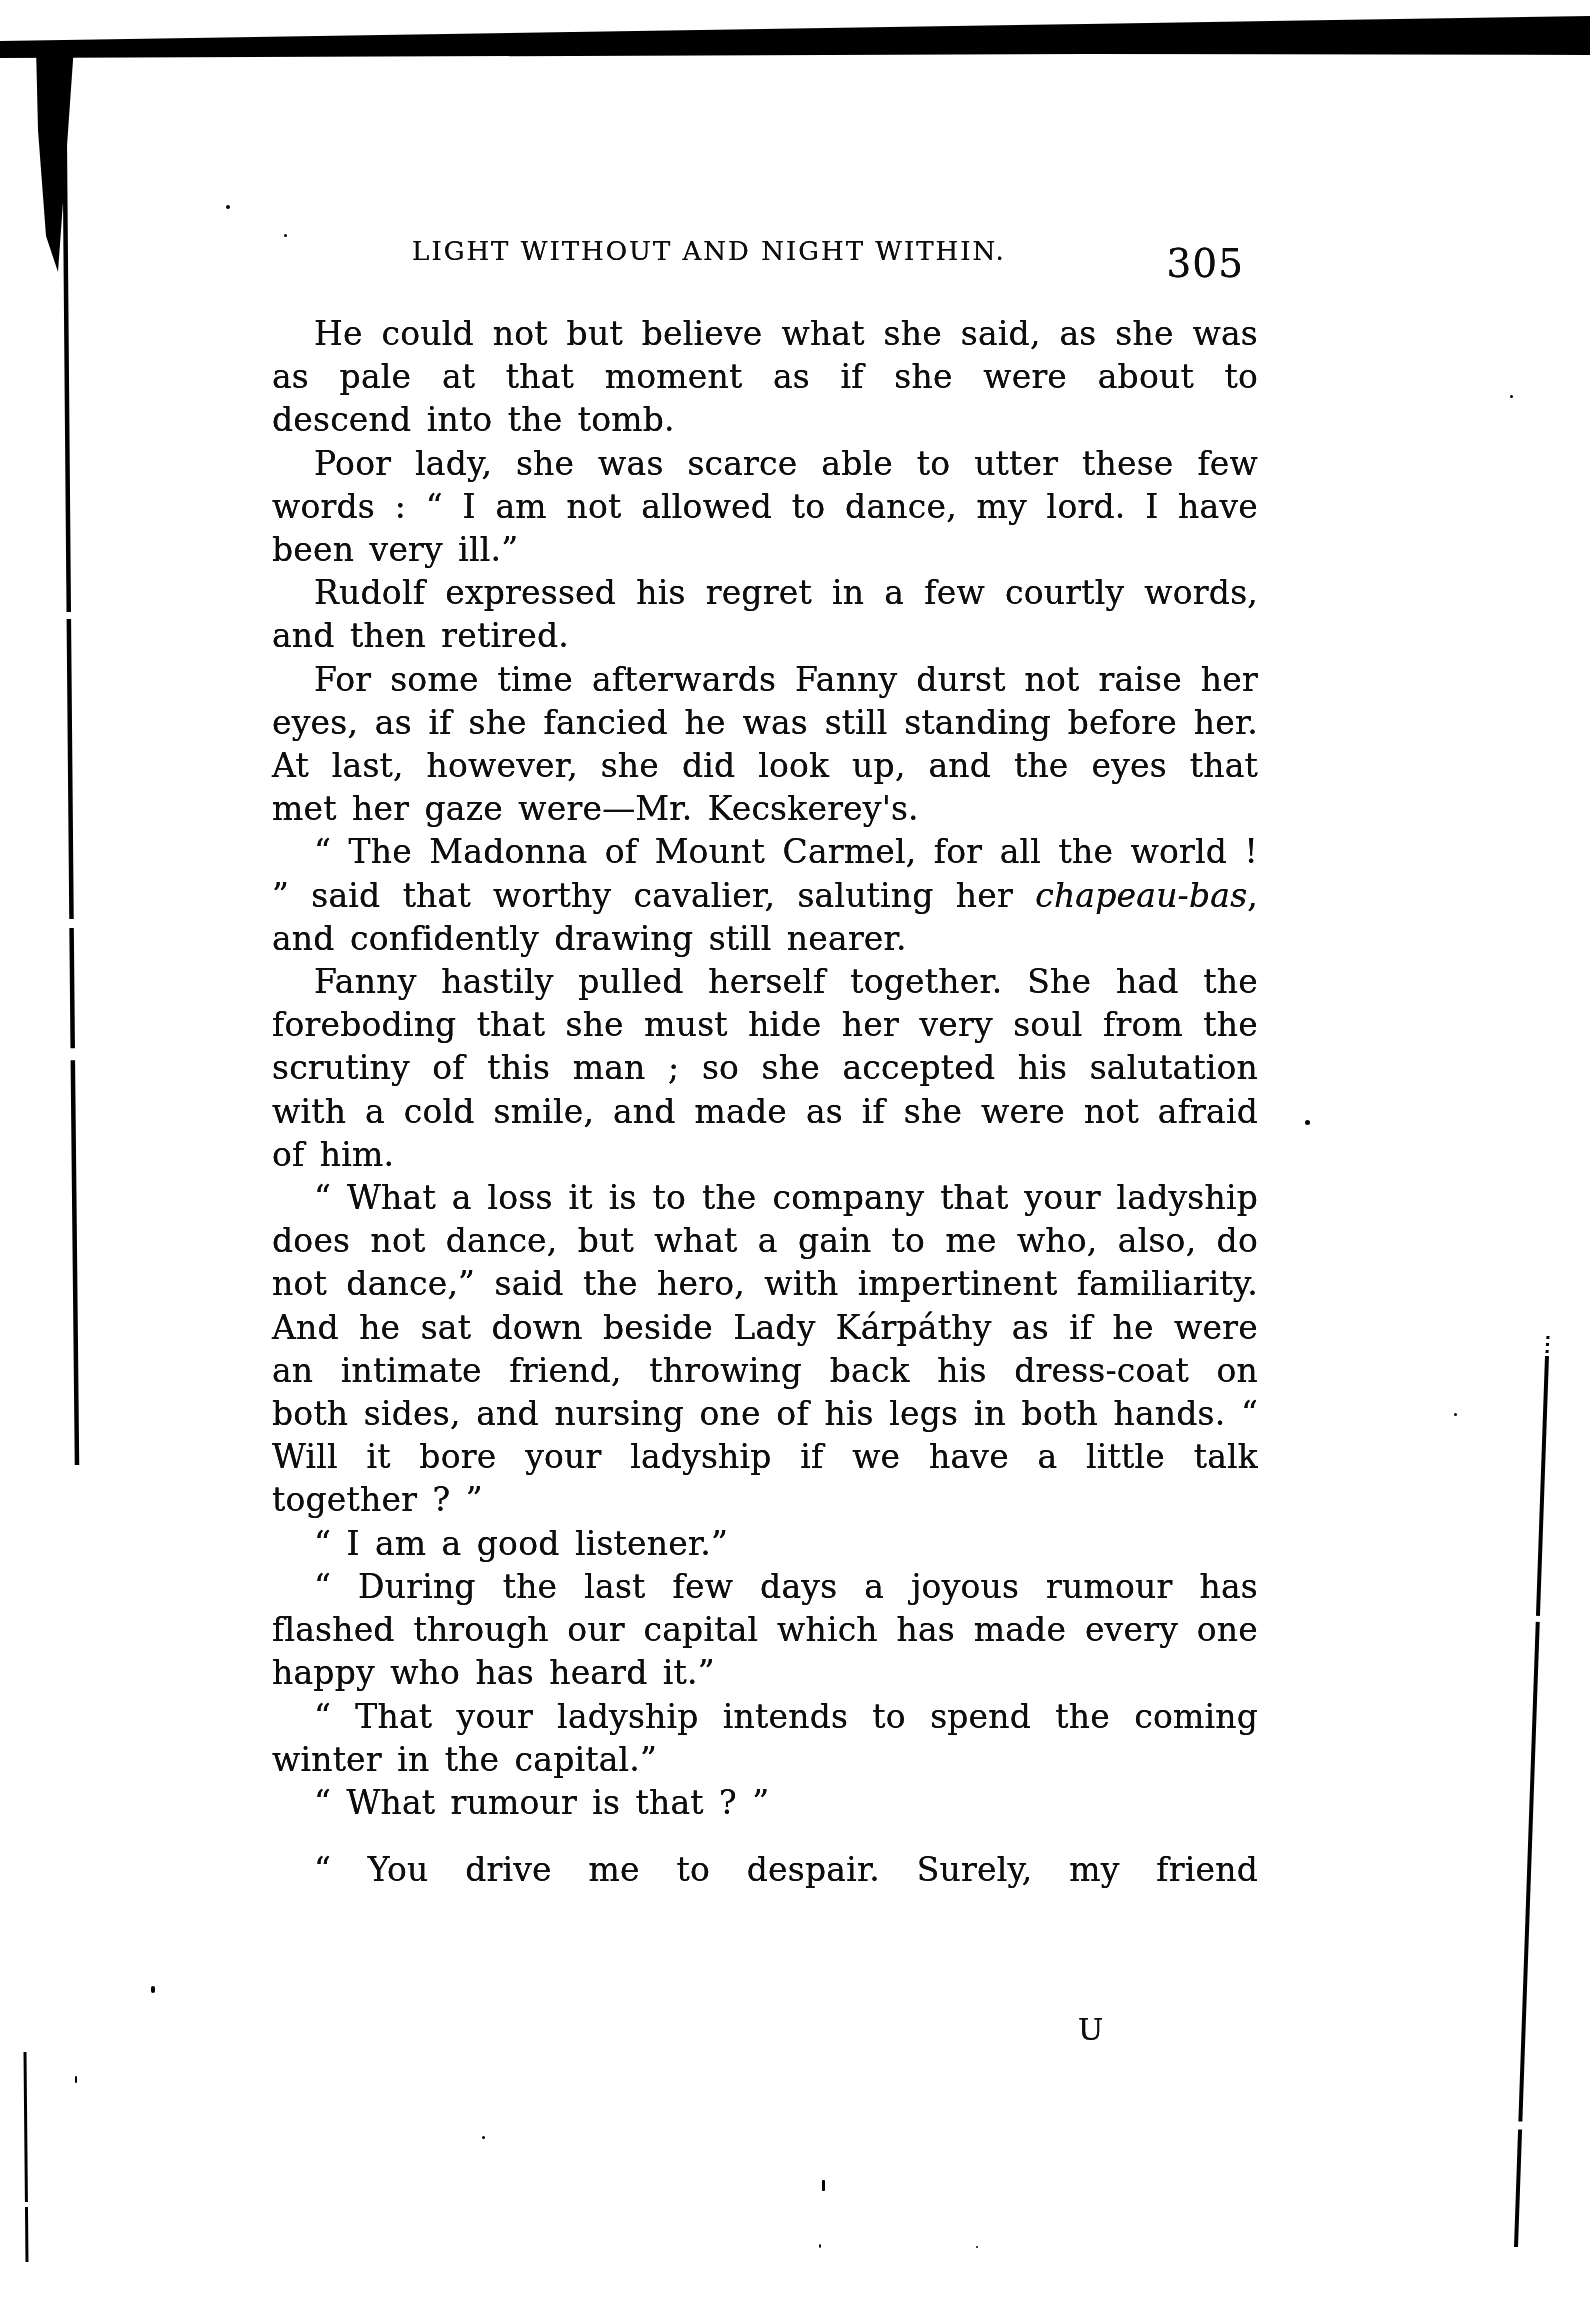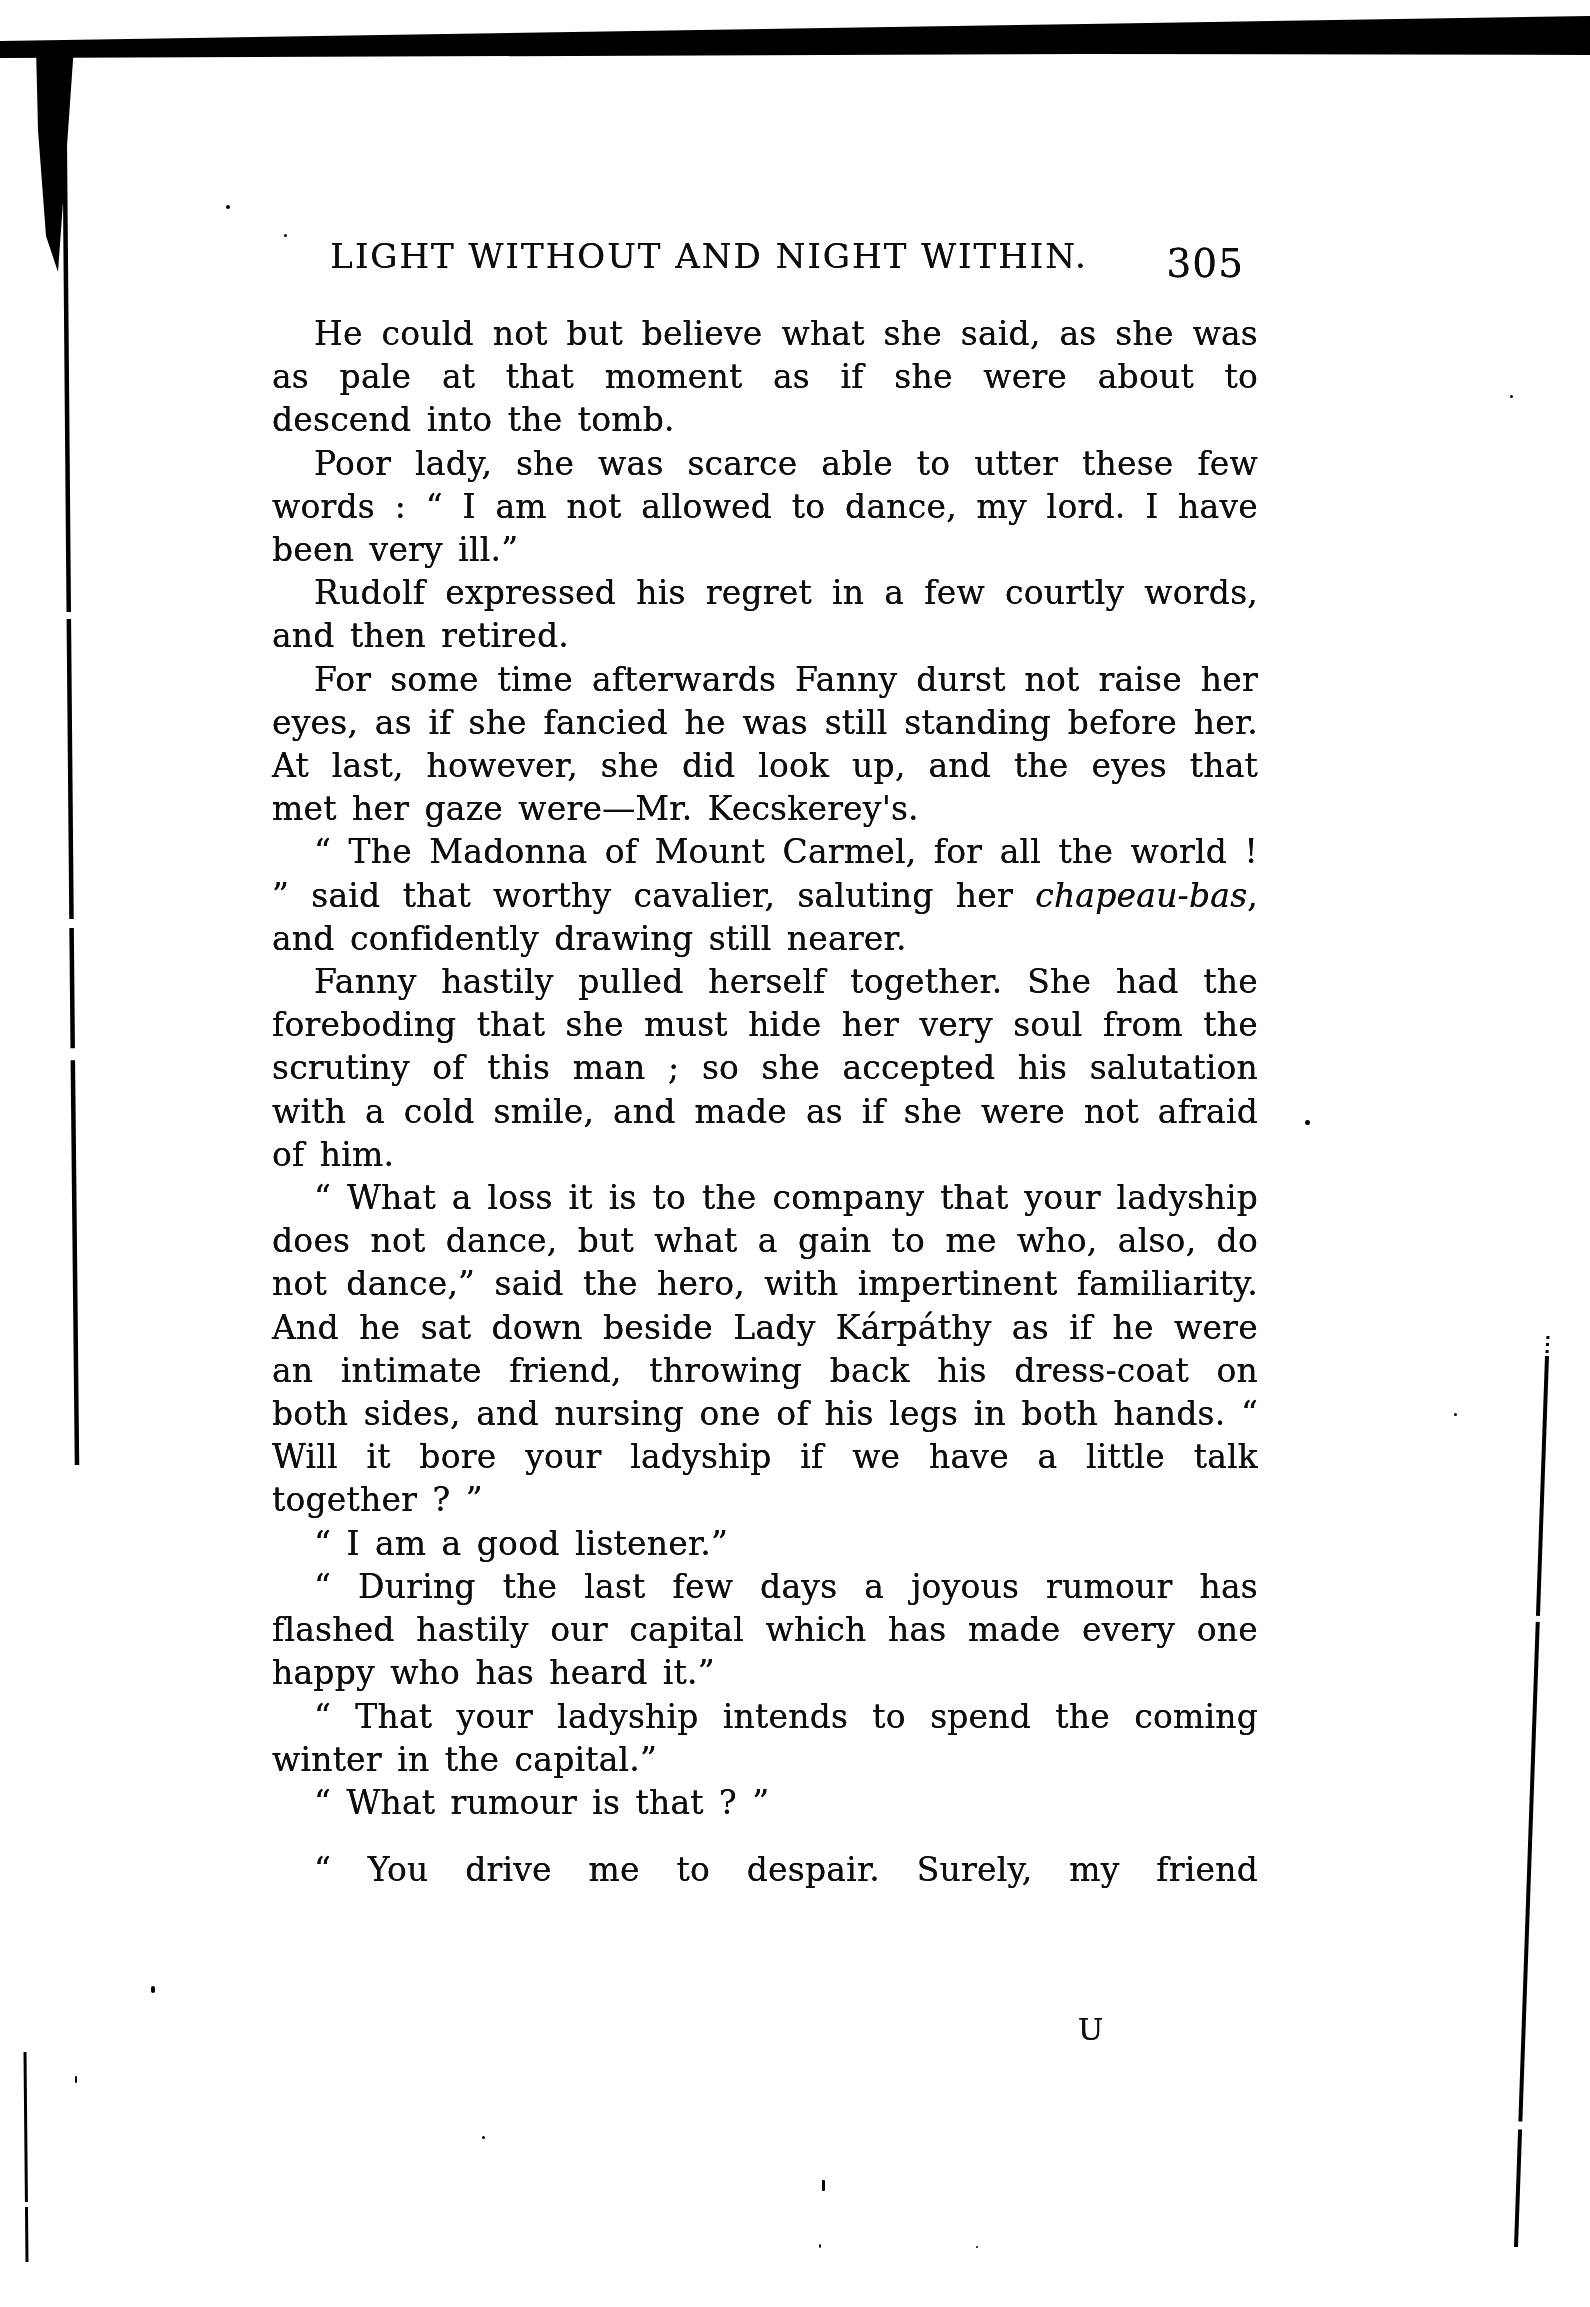--- a/index.html
+++ b/index.html
@@ -23,21 +23,21 @@
     left: 272px;
     width: 986px;
     height: 52px;
   }
   .page-header .title {
     position: absolute;
     left: 0;
     right: 112px;
     top: 0;
     text-align: center;
-    font-size: 34px;
+    font-size: 26px;
     letter-spacing: 2px;
     white-space: nowrap;
     text-shadow: 0 0 0.6px currentColor;
   }
   .page-header .pagenum {
     position: absolute;
     right: 14px;
     top: 5px;
     font-size: 39px;
     letter-spacing: 1px;
@@ -92,21 +92,21 @@
 
   <div class="text-column">
       <p class="para"><span>He could not but believe what she said, as she was as pale at that moment as if she were about to descend into the tomb.</span></p>
       <p class="para"><span>Poor lady, she was scarce able to utter these few words : “ I am not allowed to dance, my lord. I have been very ill.”</span></p>
       <p class="para"><span>Rudolf expressed his regret in a few courtly words, and then retired.</span></p>
       <p class="para"><span>For some time afterwards Fanny durst not raise her eyes, as if she fancied he was still standing before her. At last, however, she did look up, and the eyes that met her gaze were—Mr. Kecskerey's.</span></p>
       <p class="para"><span>“ The Madonna of Mount Carmel, for all the world ! ” said that worthy cavalier, saluting her </span><span class="it">chapeau-bas</span><span>, and confidently drawing still nearer.</span></p>
       <p class="para"><span>Fanny hastily pulled herself together. She had the foreboding that she must hide her very soul from the scrutiny of this man ; so she accepted his salutation with a cold smile, and made as if she were not afraid of him.</span></p>
       <p class="para"><span>“ What a loss it is to the company that your ladyship does not dance, but what a gain to me who, also, do not dance,” said the hero, with impertinent familiarity. And he sat down beside Lady Kárpáthy as if he were an intimate friend, throwing back his dress-coat on both sides, and nursing one of his legs in both hands. “ Will it bore your ladyship if we have a little talk together ? ”</span></p>
       <p class="para"><span>“ I am a good listener.”</span></p>
-      <p class="para"><span>“ During the last few days a joyous rumour has flashed hastily our capital which has made every one happy who has heard it.”</span></p>
+      <p class="para"><span>“ During the last few days a joyous rumour has flashed through our capital which has made every one happy who has heard it.”</span></p>
       <p class="para"><span>“ That your ladyship intends to spend the coming winter in the capital.”</span></p>
       <p class="para"><span>“ What rumour is that ? ”</span></p>
       <p class="para fill"><span>“ You drive me to despair. Surely, my friend</span></p>
     </div>
 
   <div class="sig-mark">U</div>
 
   <div class="speck" style="left:226px;top:205px;width:4px;height:4px;"></div>
   <div class="speck" style="left:284px;top:234px;width:3px;height:3px;"></div>
   <div class="speck" style="left:1510px;top:395px;width:3px;height:3px;"></div>

